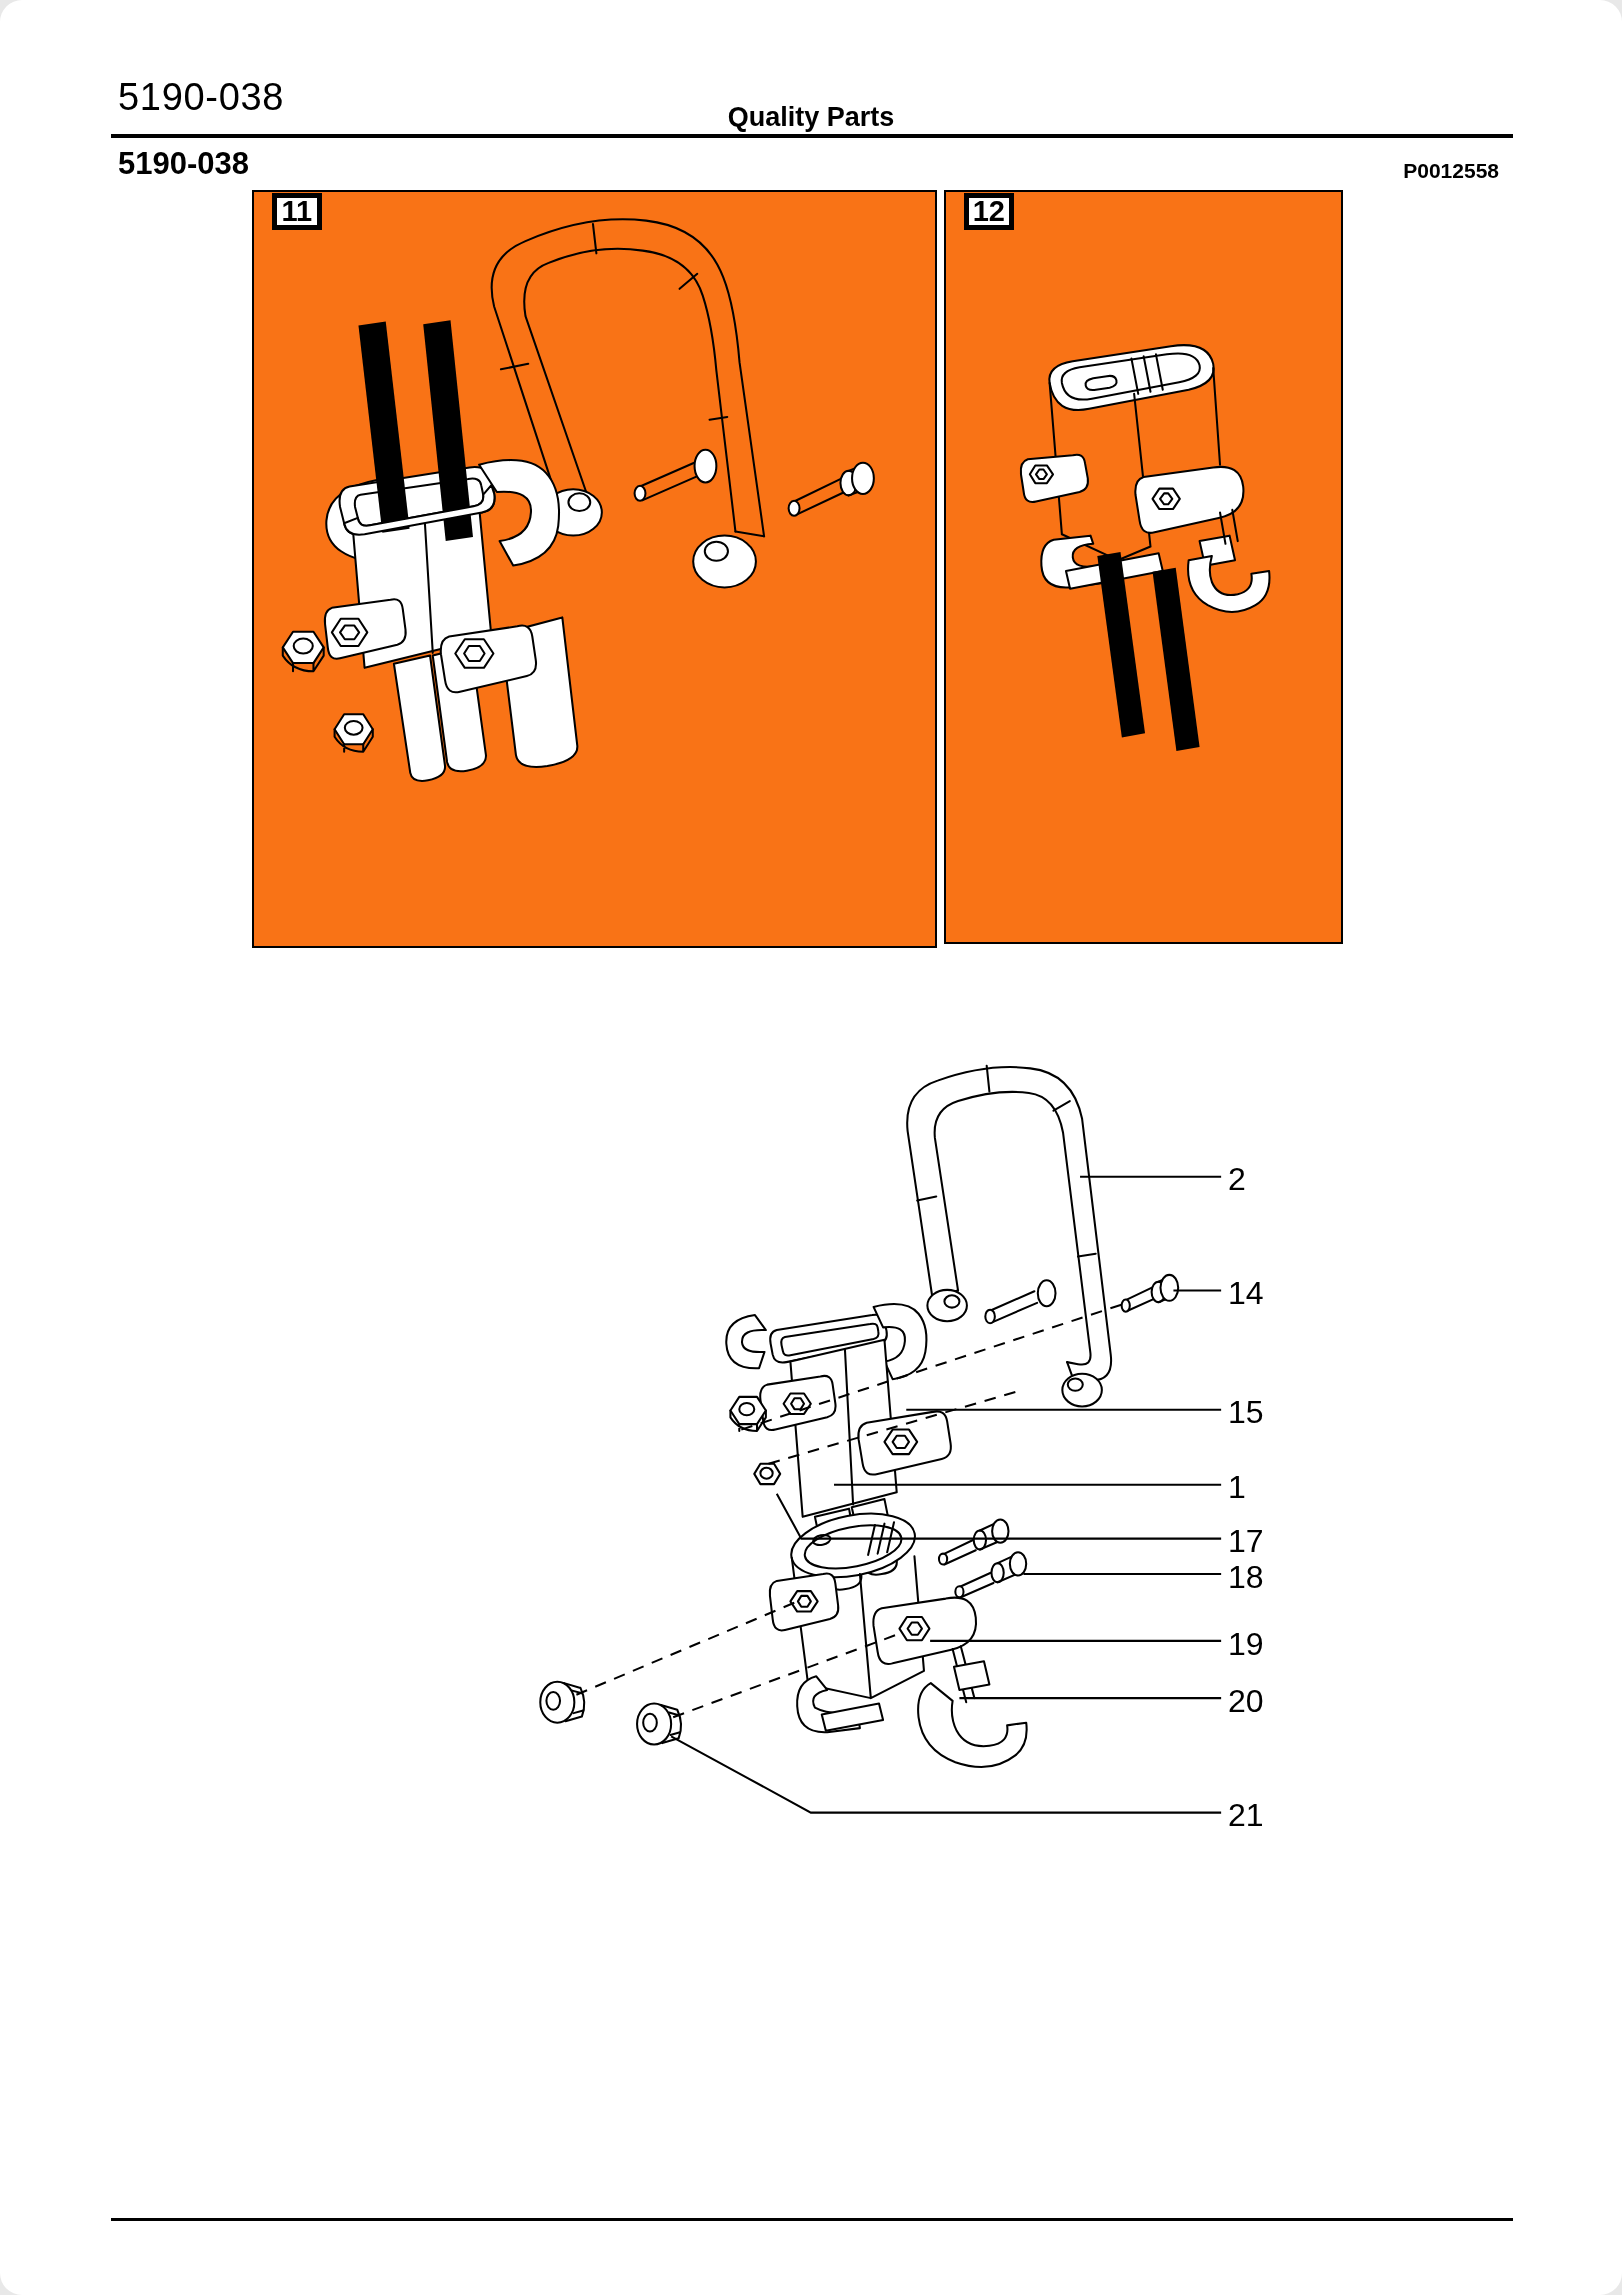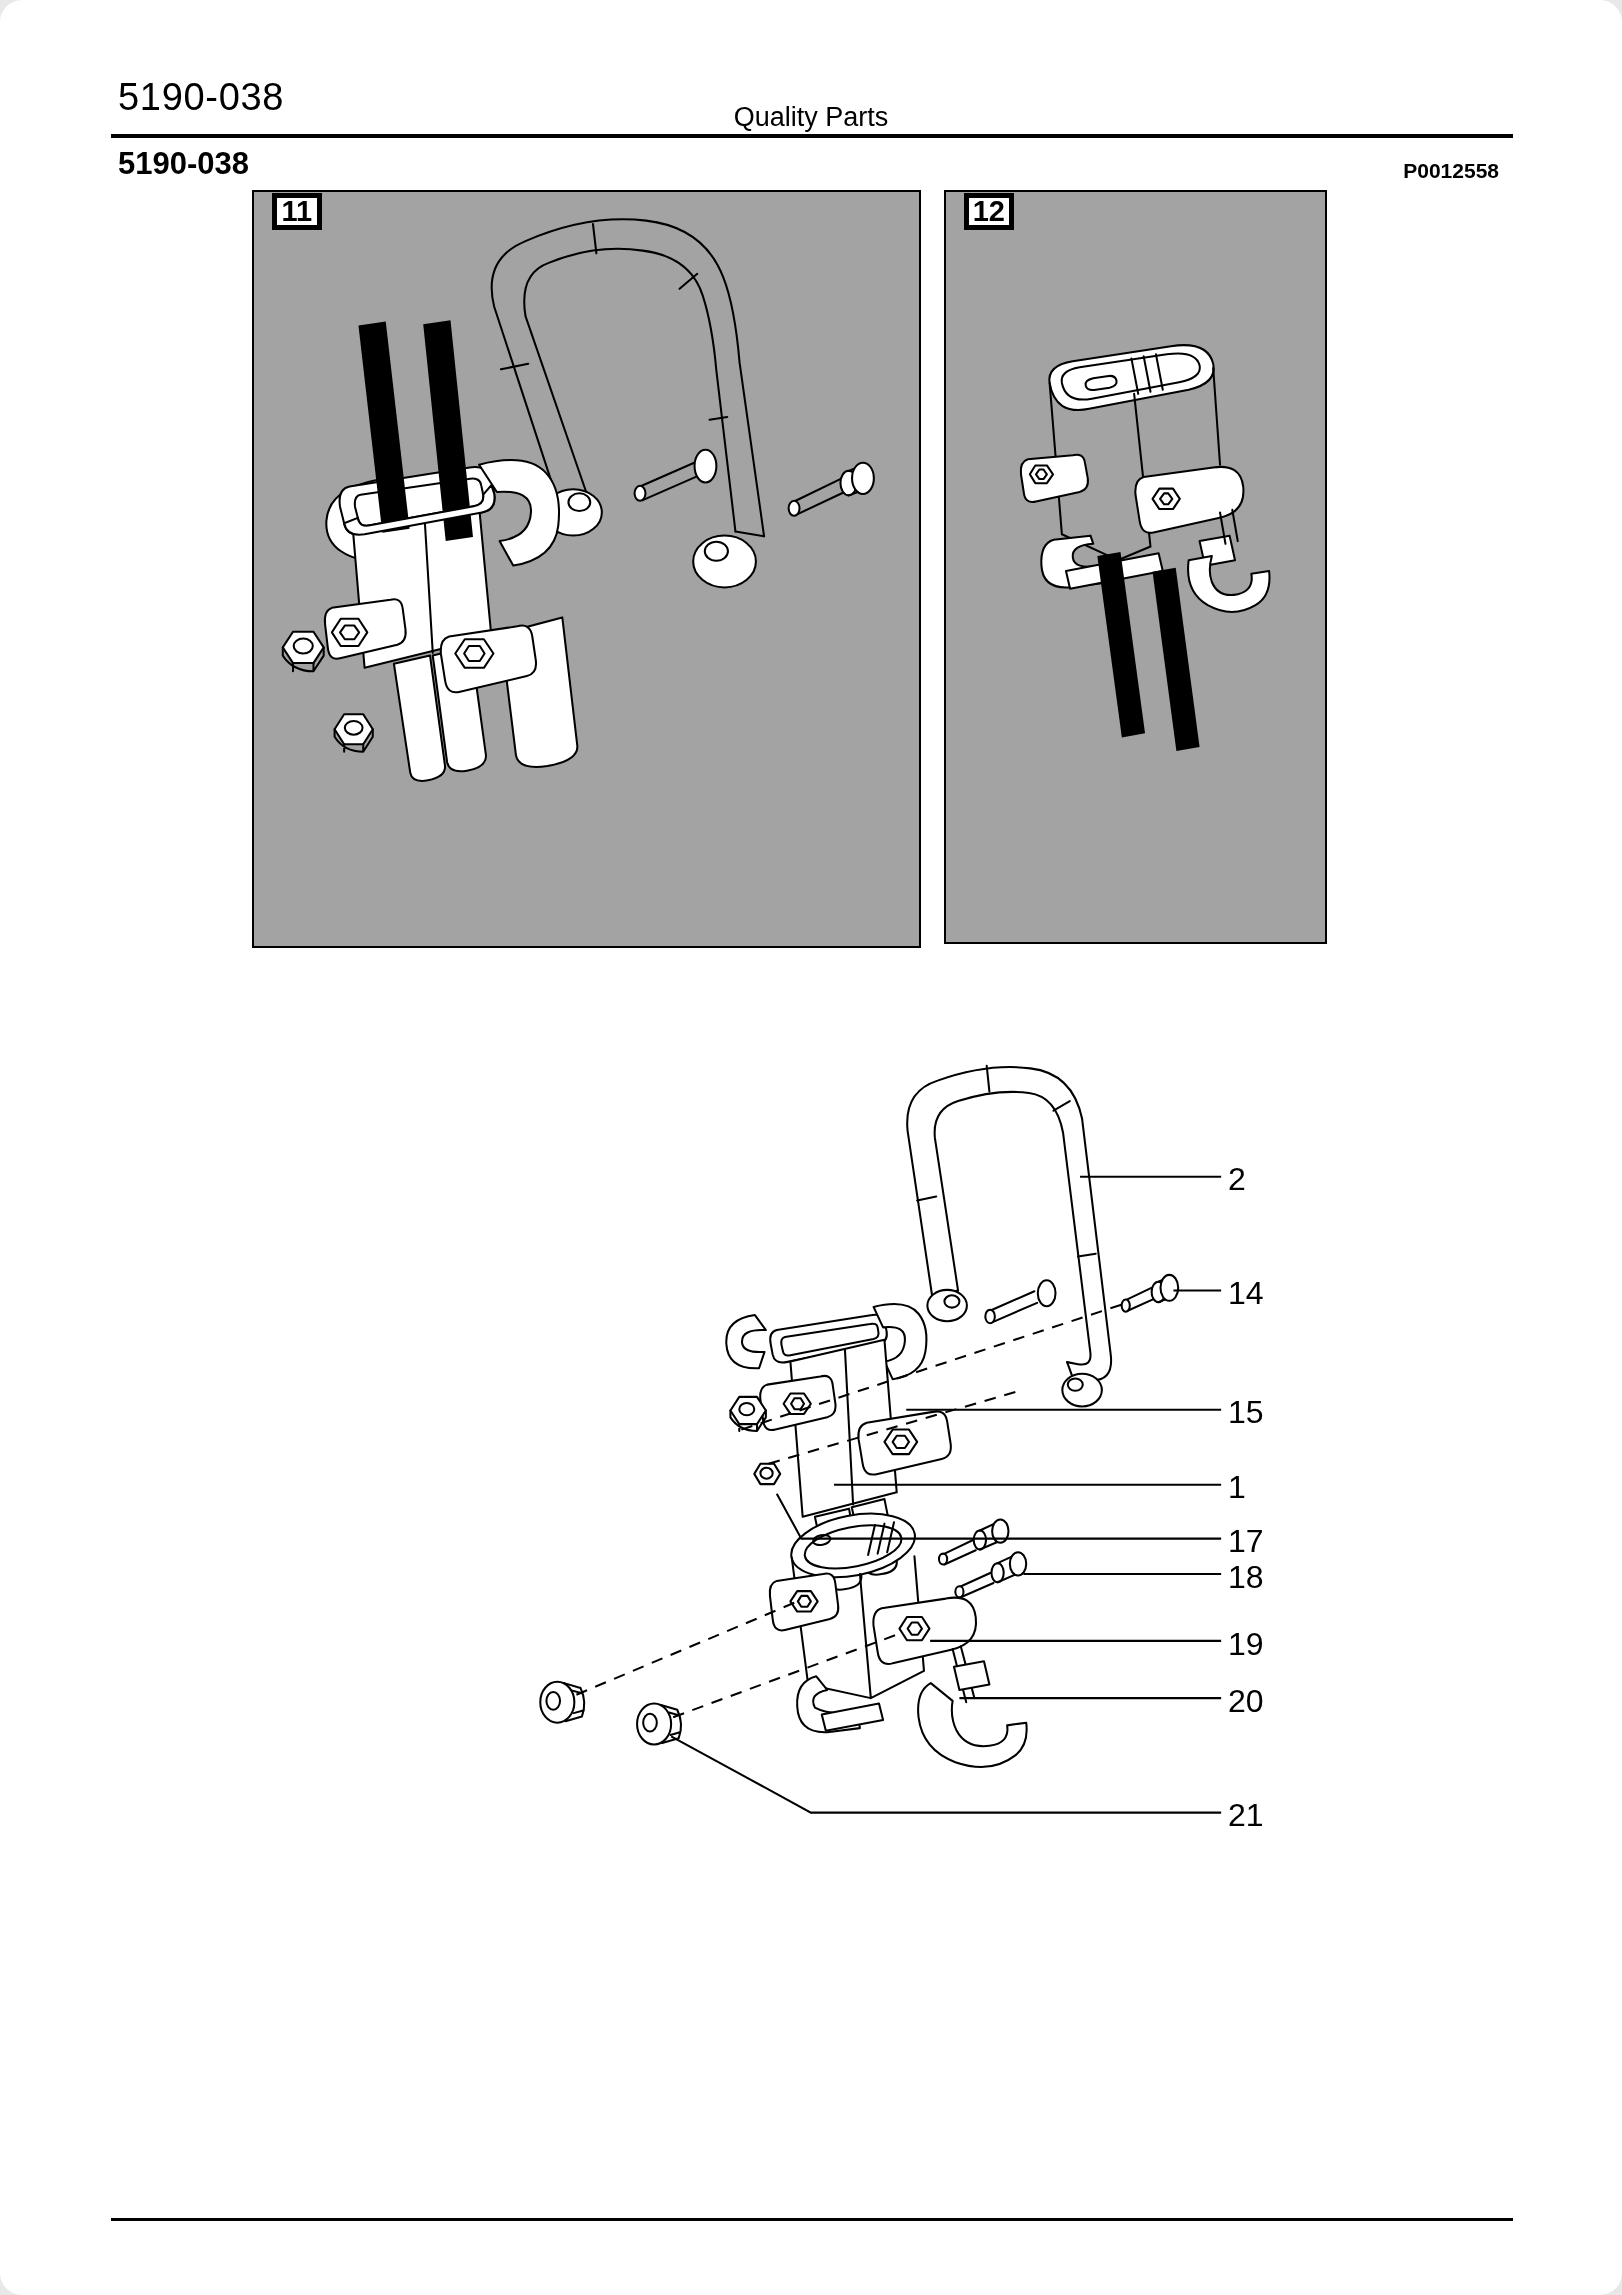--- a/index.html
+++ b/index.html
@@ -12,35 +12,35 @@
     overflow:hidden;
     border-radius:22px;
   }
   .doc-number{
     position:absolute;left:118px;top:76px;
     font-size:38px;font-weight:400;letter-spacing:0.7px;
   }
   .header-title{
     position:absolute;left:0;right:0;top:102px;
     text-align:center;
-    font-size:27px;font-weight:400;
+    font-size:27px;font-weight:700;
   }
   .rule{position:absolute;background:#000;}
   .rule-top{left:111px;top:134px;width:1402px;height:4.1px;}
   .rule-bottom{left:111px;top:2218px;width:1402px;height:3.4px;}
   .section-number{
     position:absolute;left:118px;top:146px;
     font-size:31px;font-weight:700;
   }
   .drawing-code{
     position:absolute;right:123px;top:159px;
     font-size:21px;font-weight:700;
   }
   .fig-box{
-    position:absolute;border:2px solid #000;background:#a3a3a3;
+    position:absolute;border:2px solid #000;background:#f97316;padding-left:16px;
   }
   .fig-box-11{left:252px;top:190px;width:665px;height:754px;}
   .fig-box-12{left:944px;top:190px;width:379px;height:750px;}
   .fig-label{
     position:absolute;left:17.7px;top:1.4px;
     min-width:35px;height:27px;
     border:5.5px solid #000;
     background:#fff;
     display:flex;align-items:center;justify-content:center;
     font-size:29px;font-weight:700;

